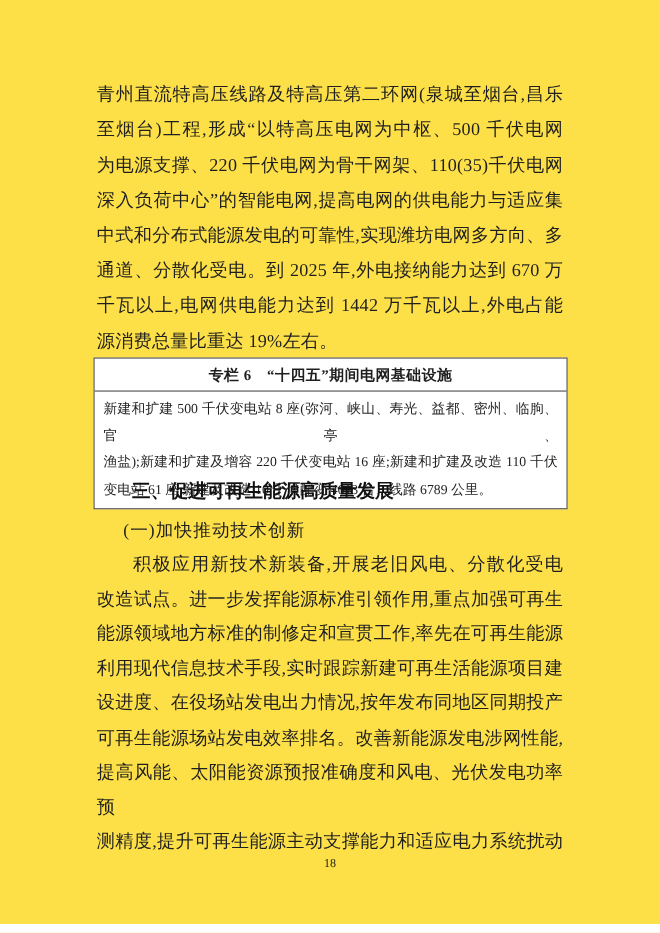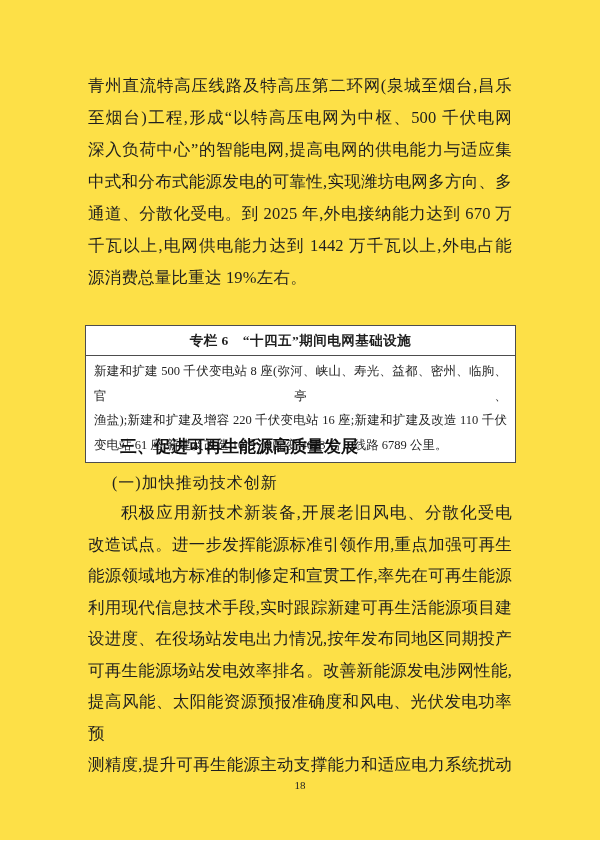--- a/index.html
+++ b/index.html
@@ -86,20 +86,21 @@
   }
 </style>
 </head>
 <body>
 
 <div class="page">
 
   <div class="para para1">
     <div class="bline jline">青州直流特高压线路及特高压第二环网(泉城至烟台,昌乐</div>
     <div class="bline jline">至烟台)工程,形成“以特高压电网为中枢、500 千伏电网</div>
+    <div class="bline jline">为电源支撑、220 千伏电网为骨干网架、110(35)千伏电网</div>
     <div class="bline jline">深入负荷中心”的智能电网,提高电网的供电能力与适应集</div>
     <div class="bline jline">中式和分布式能源发电的可靠性,实现潍坊电网多方向、多</div>
     <div class="bline jline">通道、分散化受电。到 2025 年,外电接纳能力达到 670 万</div>
     <div class="bline jline">千瓦以上,电网供电能力达到 1442 万千瓦以上,外电占能</div>
     <div class="bline">源消费总量比重达 19%左右。</div>
   </div>
 
   <div class="infobox">
     <div class="infobox-header">专栏 6　“十四五”期间电网基础设施</div>
     <div class="infobox-body">

